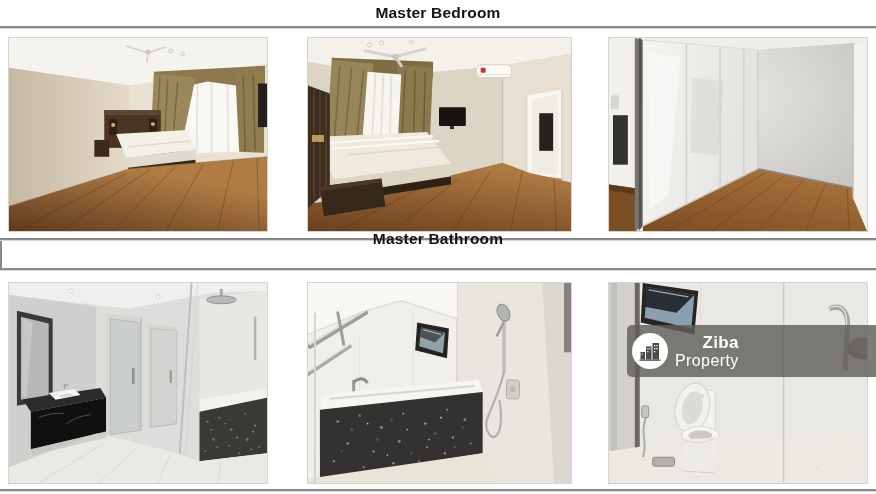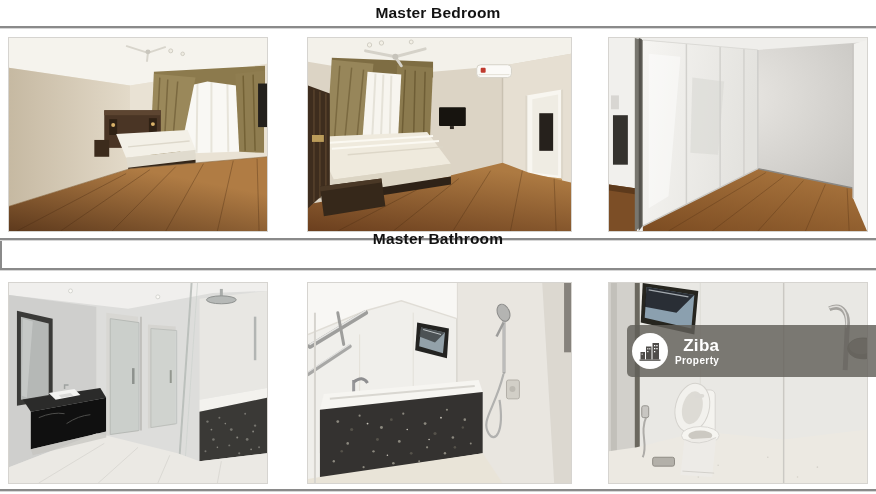--- a/index.html
+++ b/index.html
@@ -70,21 +70,21 @@
     height: 36px;
     margin-left: 5px;
     border-radius: 50%;
     background: #ffffff;
     display: flex;
     align-items: center;
     justify-content: center;
   }
   .wm-brand { margin-left: 7px; line-height: 1; }
   .wm-brand .b1 { font-size: 17px; font-weight: bold; letter-spacing: 0.3px; }
-  .wm-brand .b2 { font-size: 10px; margin-top: 2px; letter-spacing: 0.4px; font-weight: bold; }
+  .wm-brand .b2 { font-size: 16px; margin-top: 2px; letter-spacing: 0.4px; }
   .wm-agent {
     margin-left: auto;
     margin-right: 8px;
     font-size: 13px;
     letter-spacing: 0.8px;
     white-space: nowrap;
   }
 </style>
 </head>
 <body>

